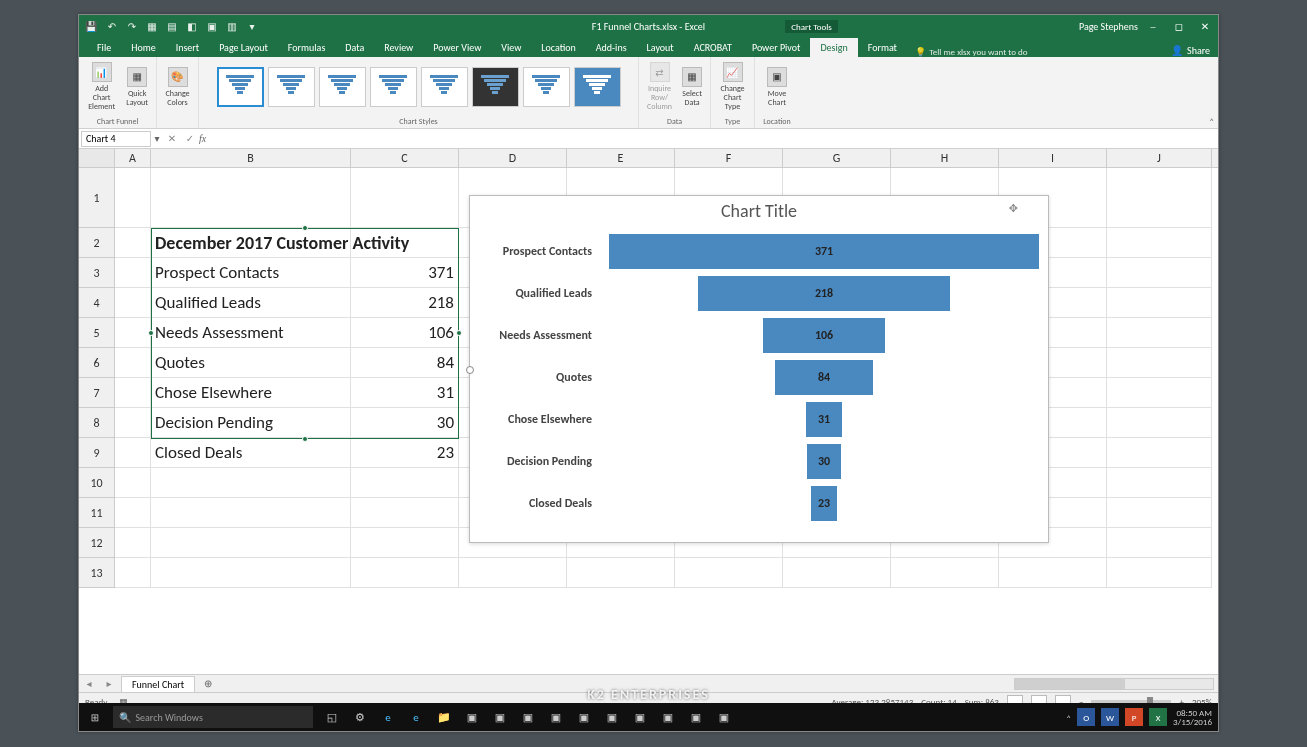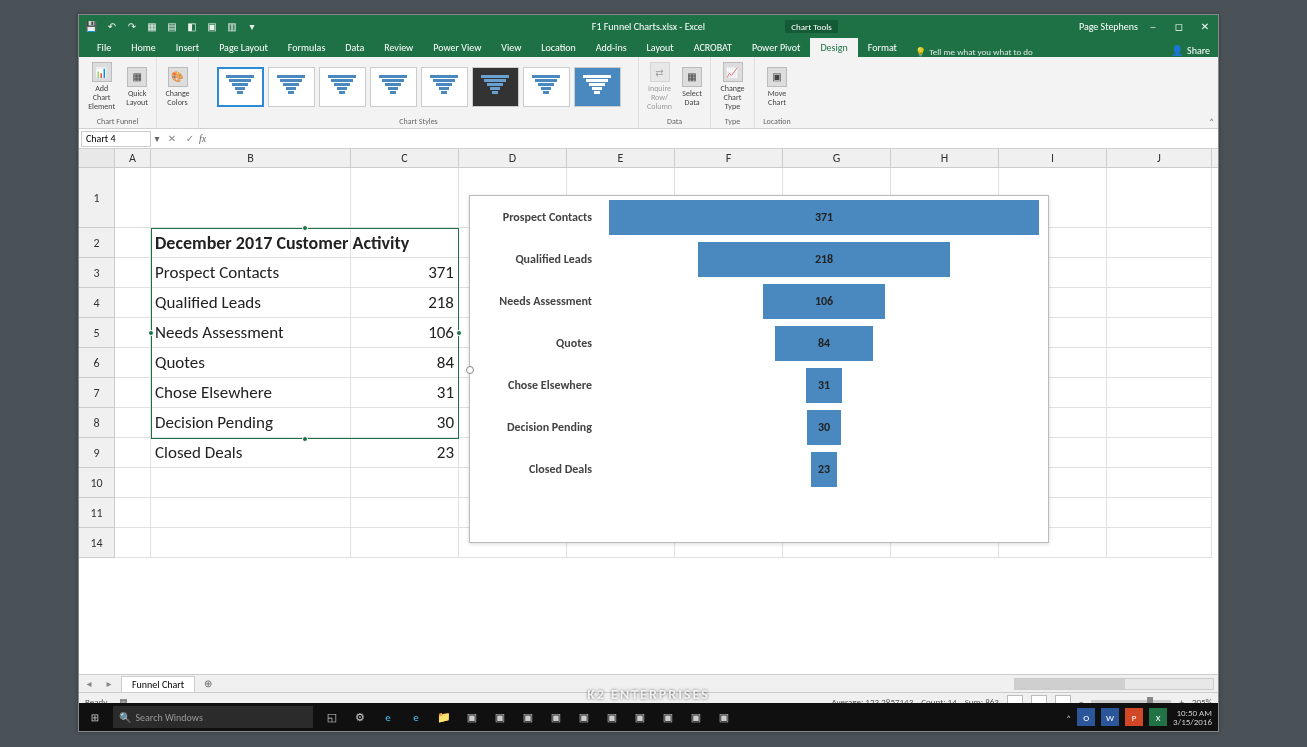--- a/index.html
+++ b/index.html
@@ -133,21 +133,21 @@
     <span class="tab">Review</span>
     <span class="tab">Power View</span>
     <span class="tab">View</span>
     <span class="tab">Location</span>
     <span class="tab">Add-ins</span>
     <span class="tab">Layout</span>
     <span class="tab">ACROBAT</span>
     <span class="tab">Power Pivot</span>
     <span class="tab active">Design</span>
     <span class="tab format">Format</span>
-    <span class="tellme">💡 <span>Tell me what you what to do</span></span>
+    <span class="tellme">💡 <span>Tell me xlsx you want to do</span></span>
     <span class="share">👤 <span>Share</span></span>
   </div>
 
   <div class="ribbon">
     <div class="rgroup" style="width:78px">
       <div class="btns">
         <div class="rbtn">
             <div class="ico">📊</div>
             <span>Add Chart Element</span>
           </div>
@@ -443,41 +443,55 @@
           <div class="cell" style="width: 108px;"></div>
           <div class="cell" style="width: 108px;"></div>
           <div class="cell" style="width: 108px;"></div>
           <div class="cell" style="width: 108px;"></div>
           <div class="cell" style="width: 108px;"></div>
           <div class="cell" style="width: 108px;"></div>
           <div class="cell" style="width: 108px;"></div>
           <div class="cell" style="width: 105px;"></div>
         </div>
         <div class="row">
-          <div class="rh">14</div>
+          <div class="rh">12</div>
+          <div class="cell" style="width: 36px;"></div>
+          <div class="cell" style="width: 200px;"></div>
+          <div class="cell" style="width: 108px;"></div>
+          <div class="cell" style="width: 108px;"></div>
+          <div class="cell" style="width: 108px;"></div>
+          <div class="cell" style="width: 108px;"></div>
+          <div class="cell" style="width: 108px;"></div>
+          <div class="cell" style="width: 108px;"></div>
+          <div class="cell" style="width: 108px;"></div>
+          <div class="cell" style="width: 105px;"></div>
+        </div>
+        <div class="row">
+          <div class="rh">13</div>
           <div class="cell" style="width: 36px;"></div>
           <div class="cell" style="width: 200px;"></div>
           <div class="cell" style="width: 108px;"></div>
           <div class="cell" style="width: 108px;"></div>
           <div class="cell" style="width: 108px;"></div>
           <div class="cell" style="width: 108px;"></div>
           <div class="cell" style="width: 108px;"></div>
           <div class="cell" style="width: 108px;"></div>
           <div class="cell" style="width: 108px;"></div>
           <div class="cell" style="width: 105px;"></div>
         </div>
       </div>
 
     <div class="sel-range" style="top:79px;left:72px;width:308px;height:211px"></div>
     <div class="sel-handle" style="top:76px;left:223px"></div>
     <div class="sel-handle" style="top:287px;left:223px"></div>
     <div class="sel-handle" style="top:181px;left:69px"></div>
     <div class="sel-handle" style="top:181px;left:377px"></div>
 
     <div class="chart-box" style="top:46px;left:390px;width:580px;height:348px">
+      <div class="chart-title">Chart Title</div>
       <span class="chart-move">✥</span>
       <div id="funnel">
           <div class="funnel-row">
             <div class="cat">Prospect Contacts</div>
     <div class="barwrap">
               <div class="bar" style="width:430px">371</div>
             </div>
           </div>
           <div class="funnel-row">
             <div class="cat">Qualified Leads</div>
@@ -571,20 +585,20 @@
       <div class="ticon">▣</div>
       <div class="ticon">▣</div>
     </div>
     <div class="tray">
       <span>˄</span>
       <div class="ticon" style="background:#2b579a;color:#fff;width:18px;height:18px;font-size:9px">O</div>
       <div class="ticon" style="background:#2b579a;color:#fff;width:18px;height:18px;font-size:9px">W</div>
       <div class="ticon" style="background:#d24726;color:#fff;width:18px;height:18px;font-size:9px">P</div>
       <div class="ticon" style="background:#217346;color:#fff;width:18px;height:18px;font-size:9px">X</div>
       <div class="clock">
-        <div>10:50 AM</div>
+        <div>08:50 AM</div>
         <div>3/15/2016</div>
       </div>
     </div>
   </div>
 
   <div class="watermark">K2 ENTERPRISES</div>
 </div>
 
 </body></html>

